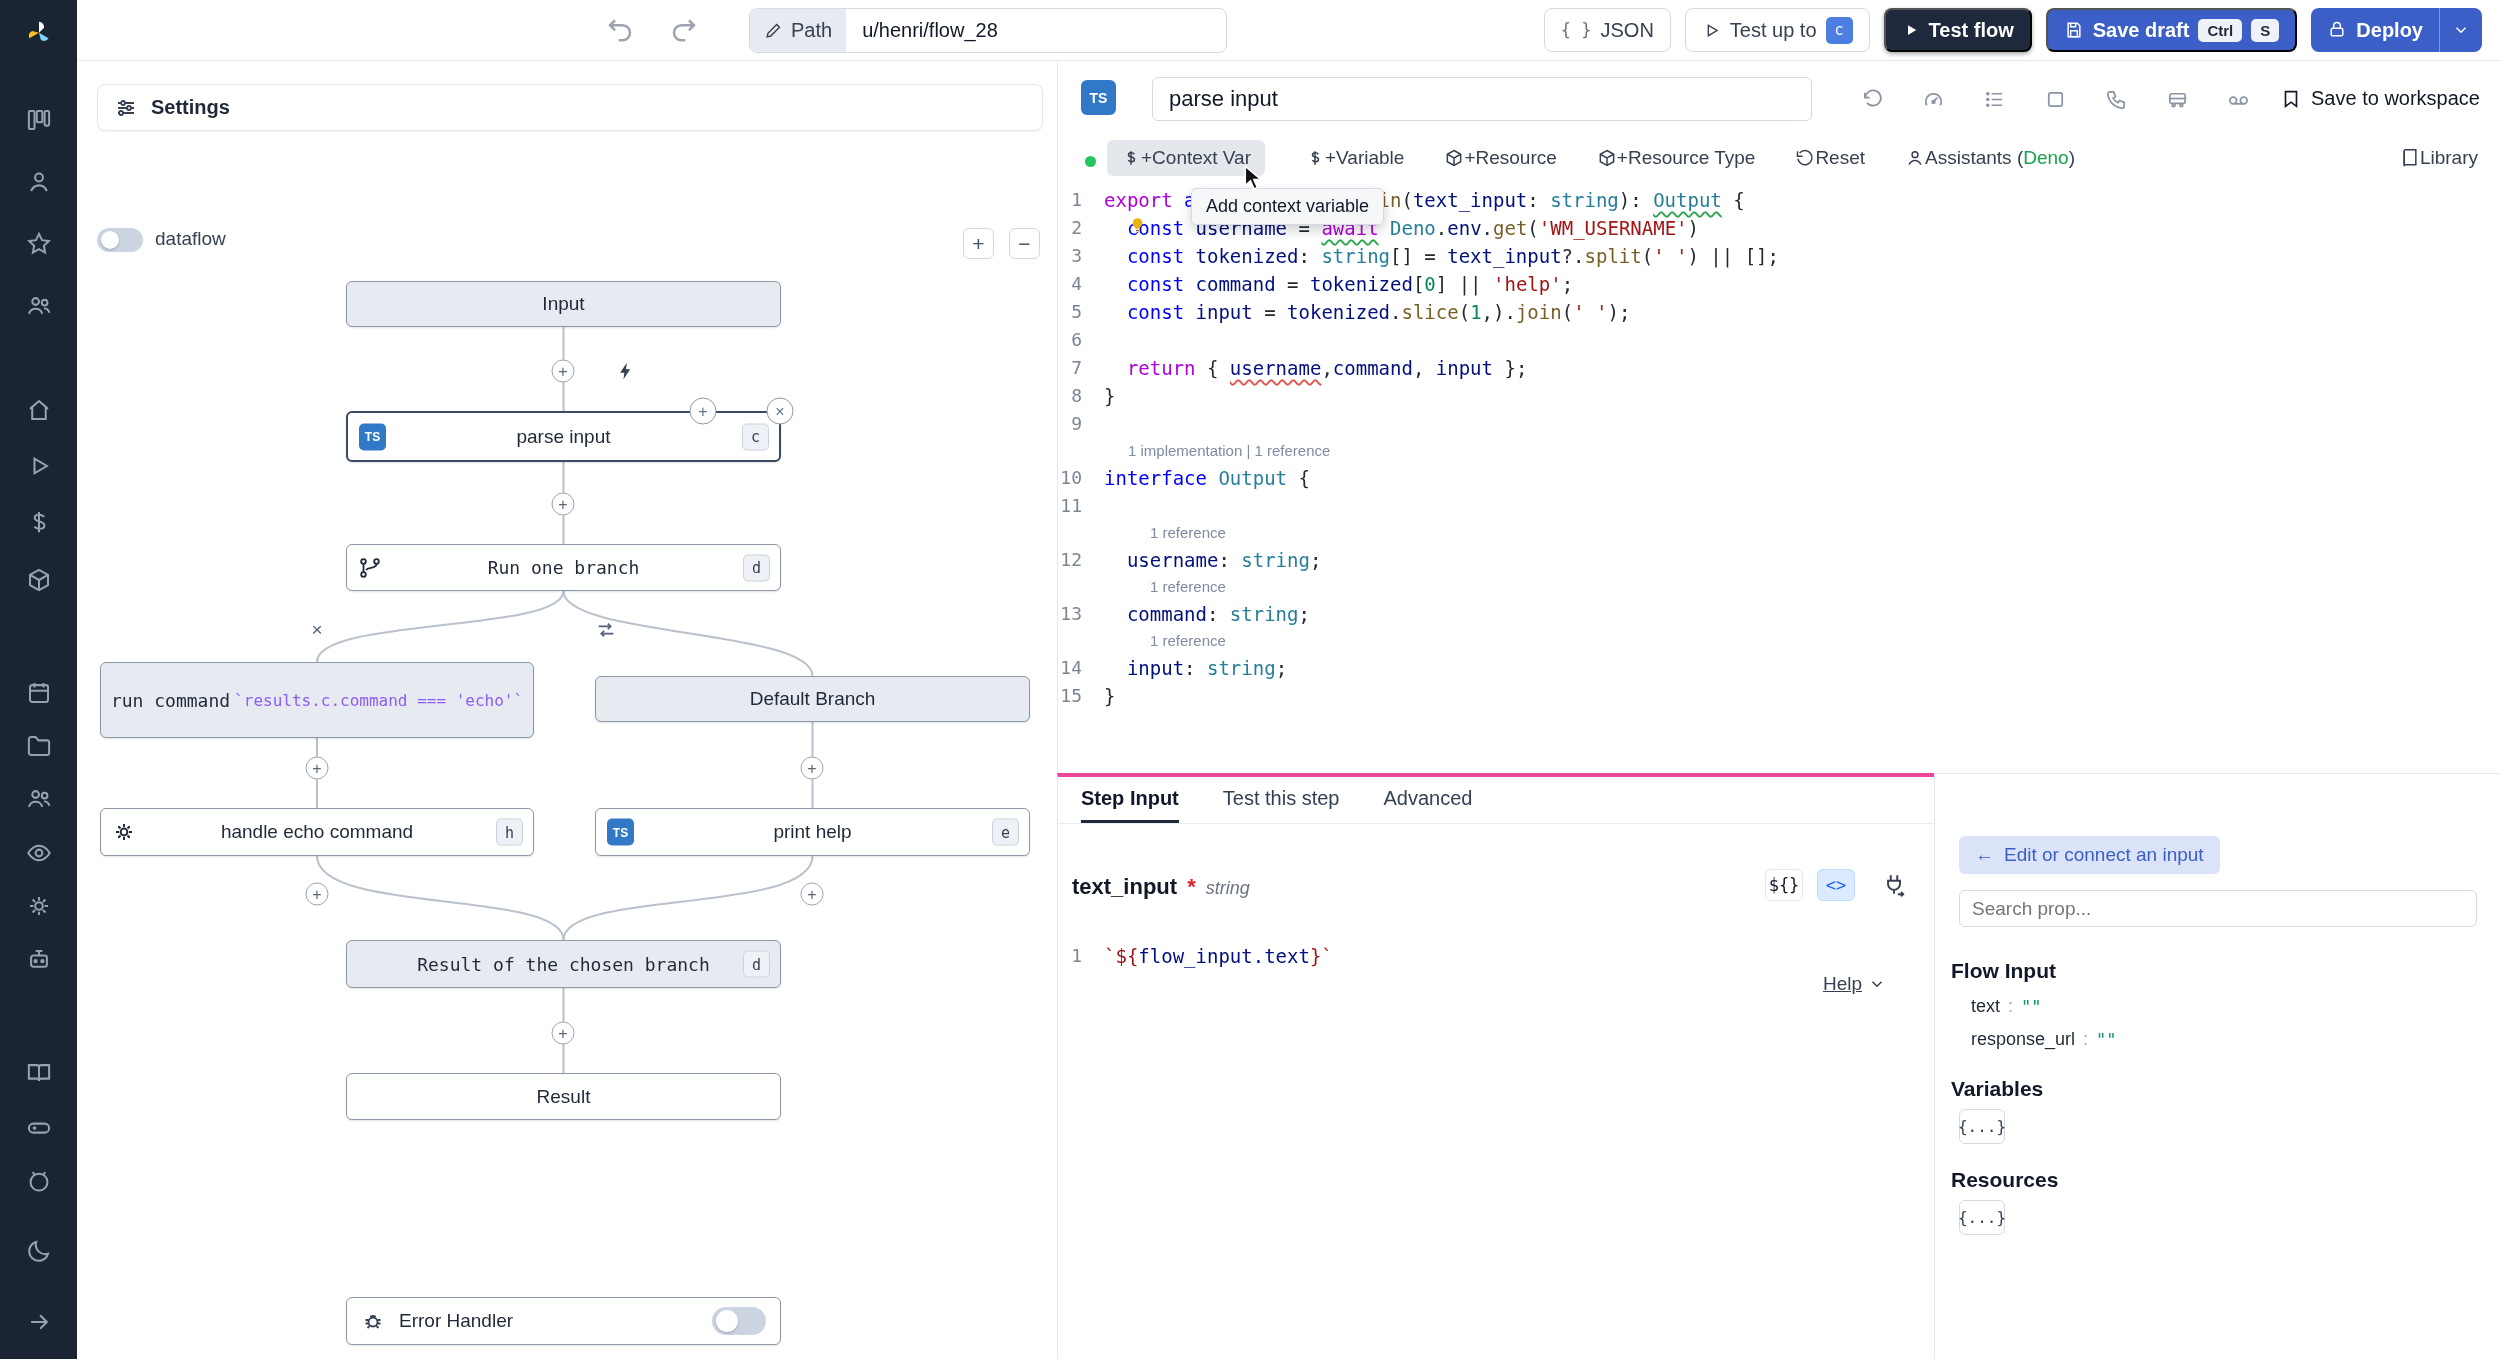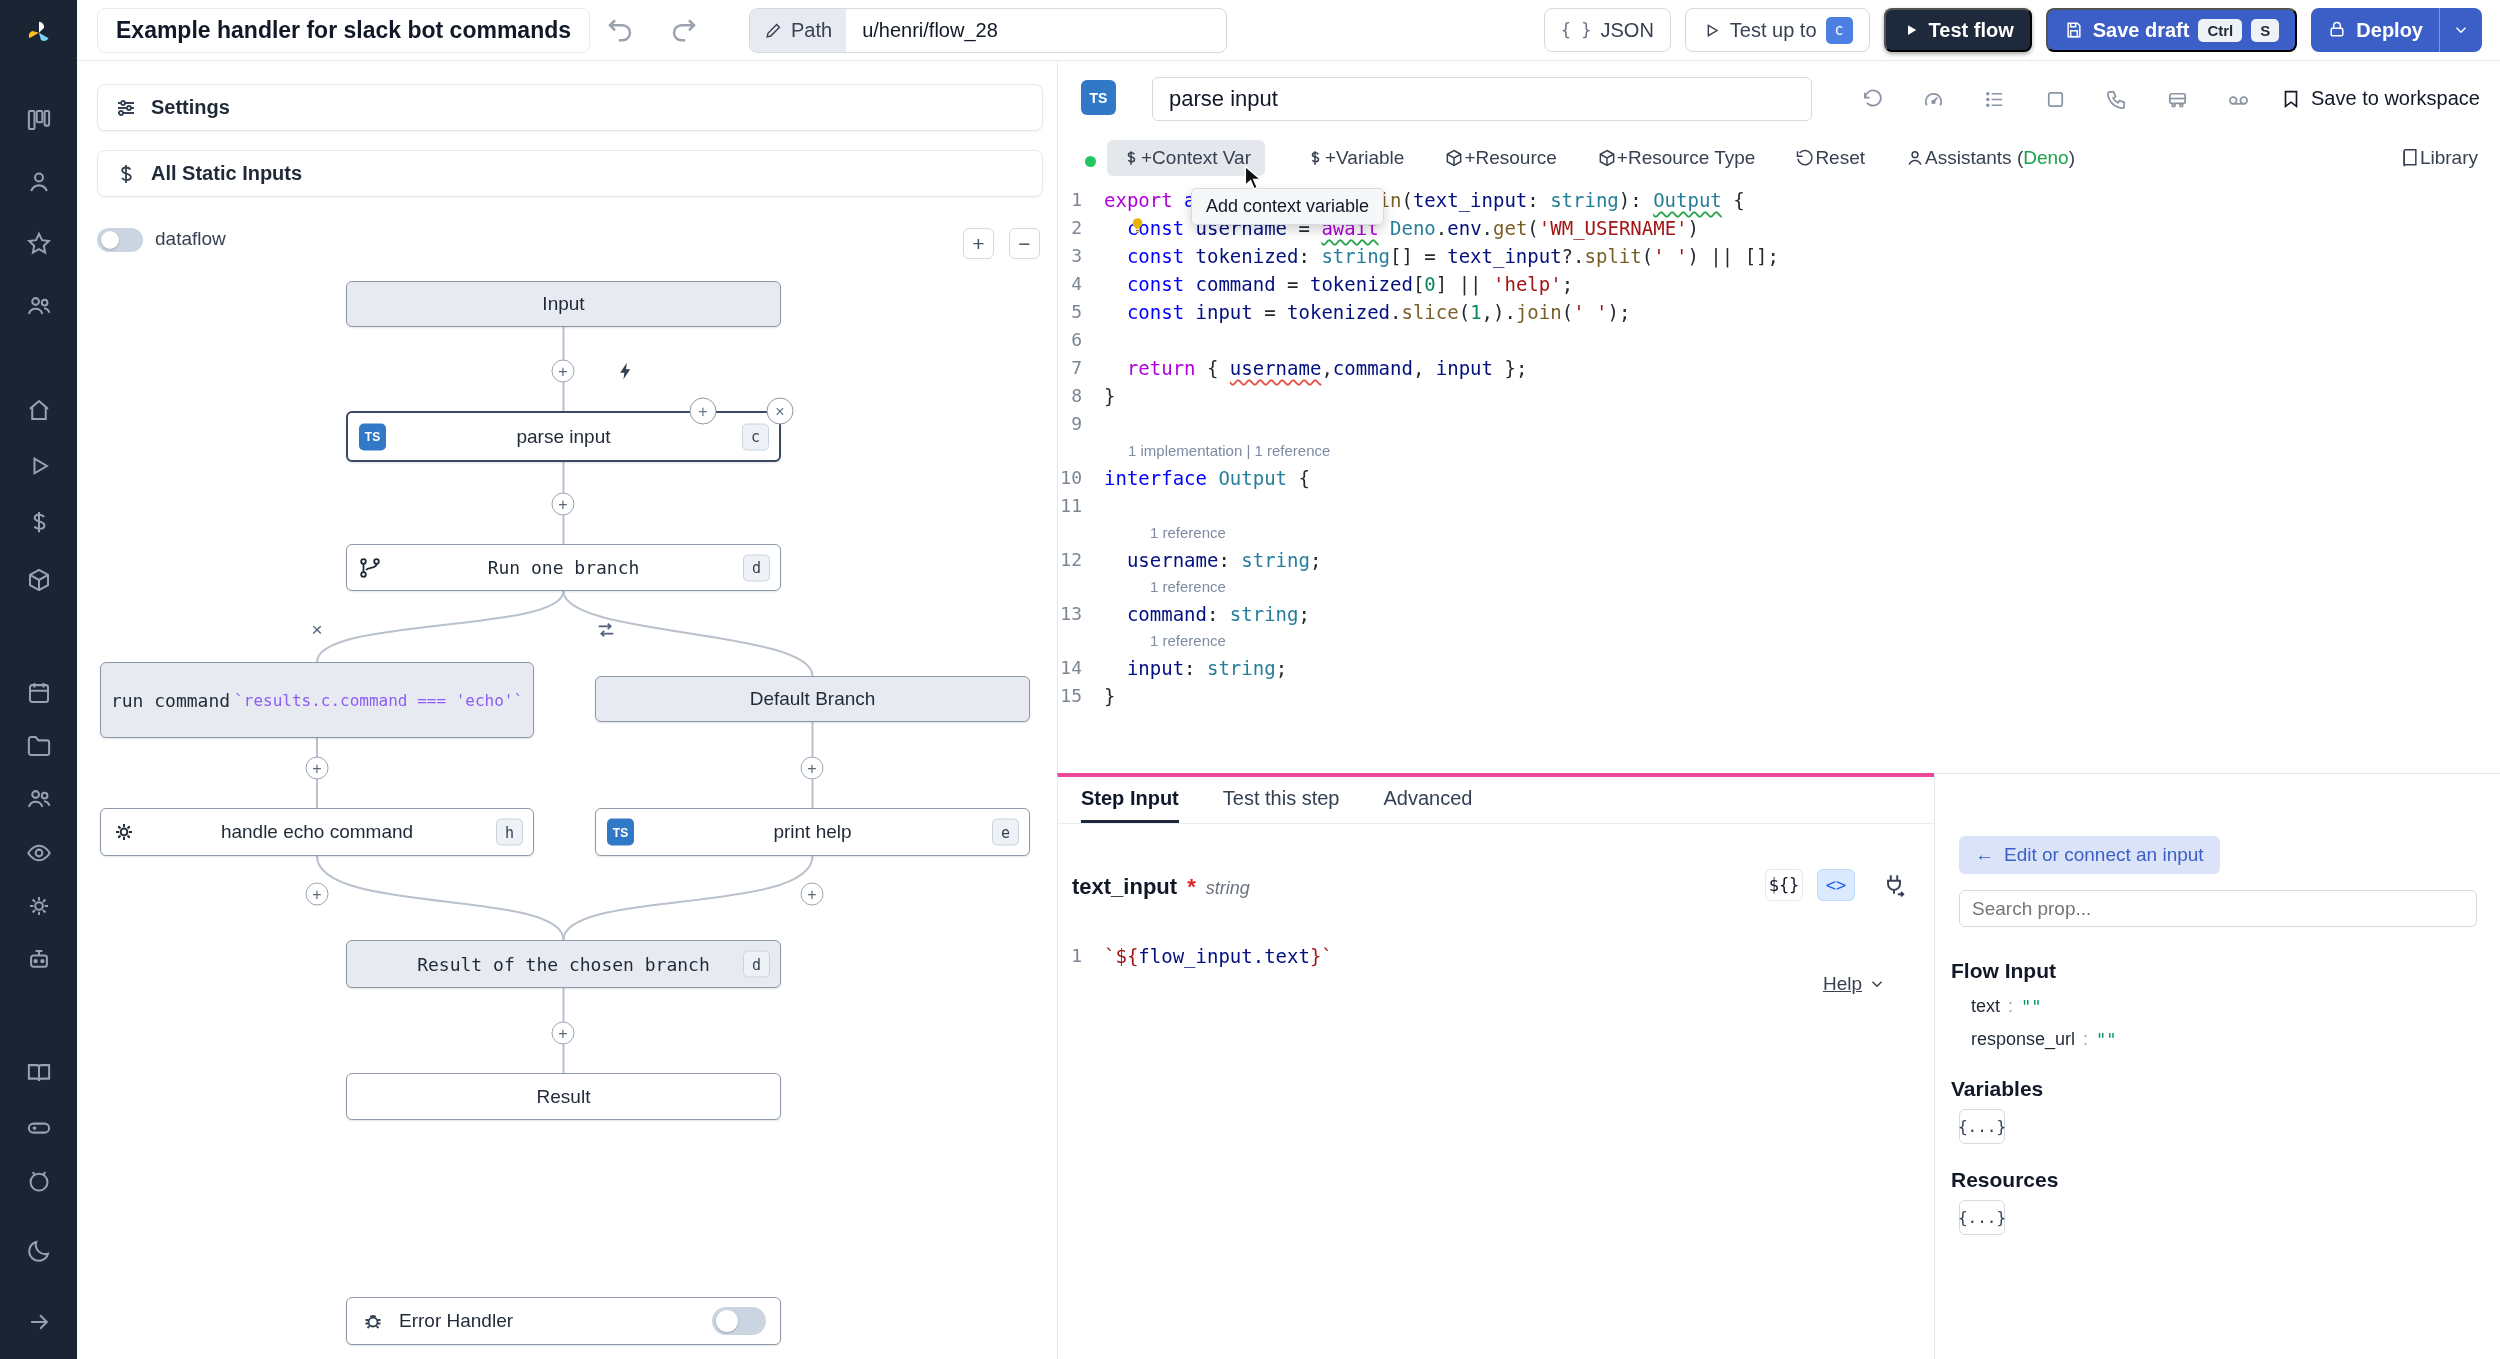--- a/index.html
+++ b/index.html
@@ -234,21 +234,20 @@
       </svg>
     </span>
   <span class="sic" style="top:1322px">
       <svg viewBox="0 0 24 24" fill="none" stroke="currentColor" stroke-width="1.8">
         <path d="M5 12h13M13 6l6 6-6 6"></path>
       </svg>
     </span>
 </aside>
 
 <header id="topbar">
-  <div class="title-box">Example handler for slack bot commands</div>
   <span class="histbtn" style="left:528px">
       <svg viewBox="0 0 24 24" fill="none" stroke="currentColor" stroke-width="2">
         <path d="M8 5L4 9l4 4"></path>
         <path d="M4 9h10a6 6 0 0 1 0 12h-3"></path>
       </svg>
     </span>
   <span class="histbtn" style="left:592px">
       <svg viewBox="0 0 24 24" fill="none" stroke="currentColor" stroke-width="2">
         <path d="M16 5l4 4-4 4"></path>
         <path d="M20 9H10a6 6 0 0 0 0 12h3"></path>
@@ -310,27 +309,20 @@
 
 <section id="flow">
   <div class="panel-row" style="top:23px">
     <svg viewBox="0 0 24 24" fill="none" stroke="currentColor" stroke-width="1.8">
         <path d="M4 7h16M4 12h16M4 17h16"></path>
         <circle cx="9" cy="7" r="2" fill="#fff"></circle>
         <circle cx="15" cy="12" r="2" fill="#fff"></circle>
         <circle cx="7" cy="17" r="2" fill="#fff"></circle>
       </svg>
     <span>Settings</span>
-  </div>
-  <div class="panel-row" style="top:89px">
-    <svg viewBox="0 0 24 24" fill="none" stroke="currentColor" stroke-width="1.8">
-        <path d="M12 3v18"></path>
-        <path d="M16.5 7.5c-1-1.5-3-2-4.5-2-2 0-3.8 1-3.8 3 0 4 8.6 2 8.6 6.5 0 2-1.8 3-4.3 3-1.8 0-3.6-.7-4.5-2"></path>
-      </svg>
-    <span>All Static Inputs</span>
   </div>
   <div class="flex" style="position:absolute;left:20px;top:167px;gap:12px">
     <div class="toggle"></div>
     <span style="font-size:19px;color:#374151">dataflow</span>
   </div>
   <div class="zbtn" style="left:886px;top:167px">+</div>
   <div class="zbtn" style="left:932px;top:167px">−</div>
 
   <svg id="edges" width="980" height="1298">
     <g stroke="#b9c1cc" stroke-width="2" fill="none">

